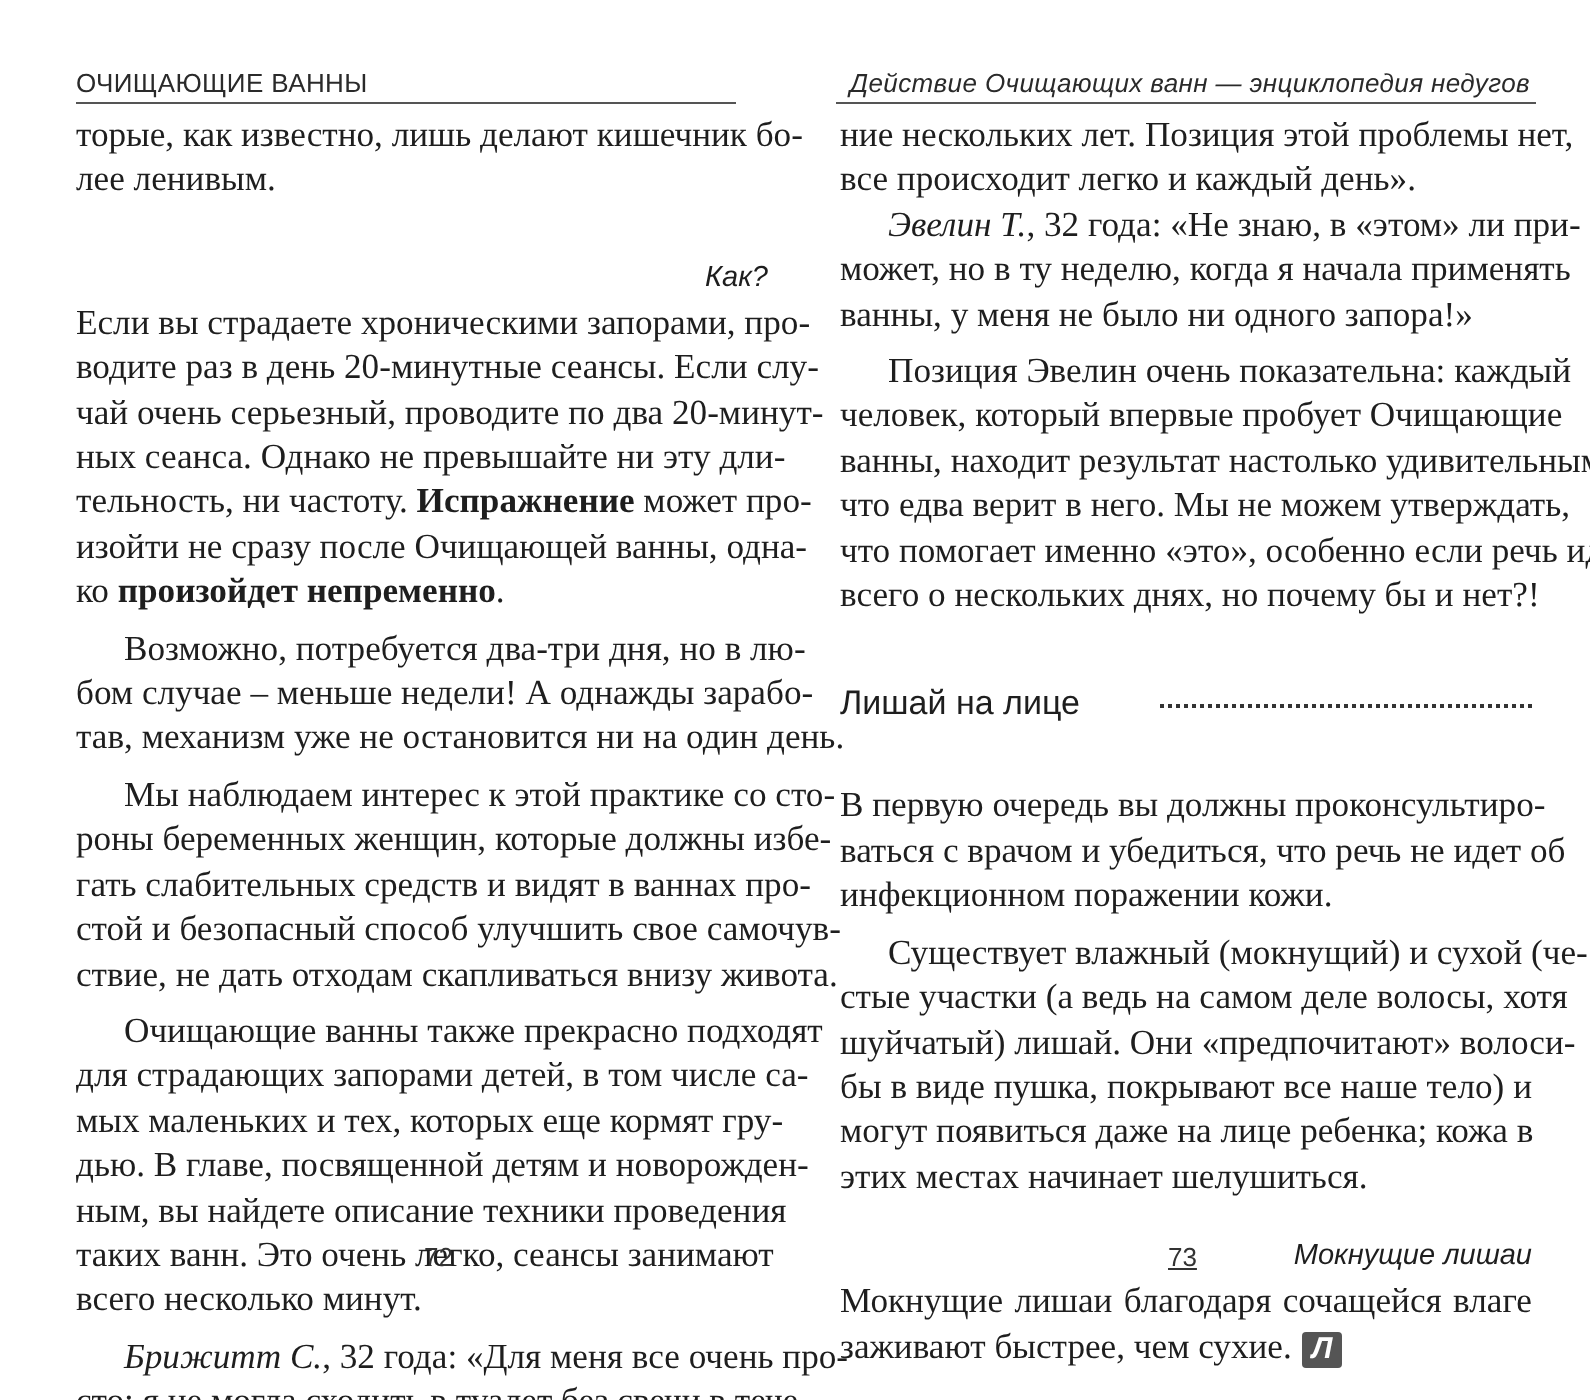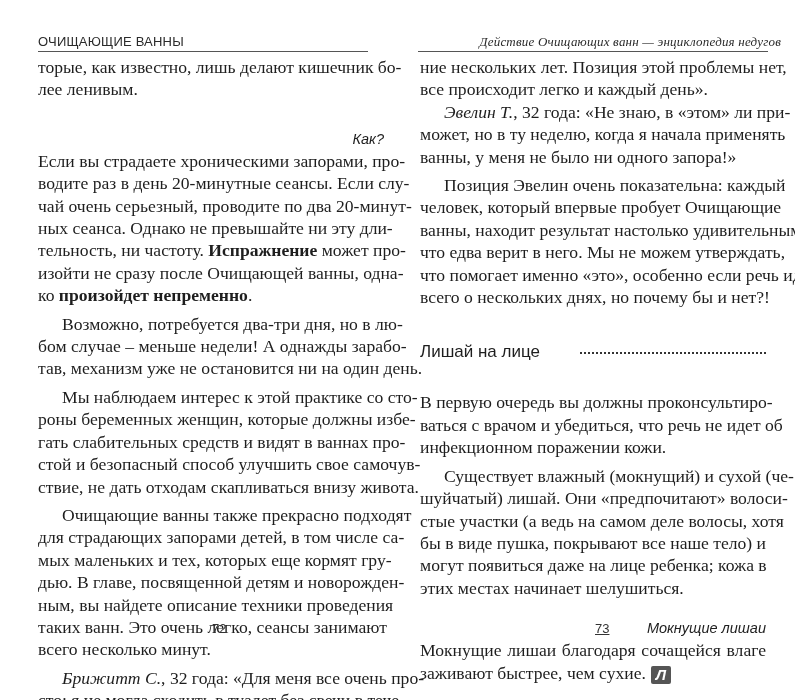--- a/index.html
+++ b/index.html
@@ -4,40 +4,40 @@
 <style>
   html, body { margin: 0; padding: 0; background: #ffffff; }
   body { width: 795px; height: 700px; position: relative; overflow: hidden;
          font-family: "Liberation Serif", serif; color: #1e1e1e; }
   .page { position: absolute; top: 0; height: 620px; }
   .page.left { left: 0; width: 398px; }
   .page.right { left: 398px; width: 397px; }
   .running-head { position: absolute; top: 34px; font-family: "Liberation Sans", sans-serif;
                   font-size: 13px; color: #2a2a2a; letter-spacing: 0.2px; }
   .left .running-head { left: 38px; text-transform: none; }
-  .right .running-head { right: 14px; font-style: italic; font-family: Liberation Serif, serif; }
+  .right .running-head { right: 30px; font-style: italic; }
   .rule { position: absolute; top: 51px; height: 1px; background: #555; }
   .left .rule { left: 38px; width: 330px; }
   .right .rule { left: 20px; width: 350px; }
   .text { position: absolute; font-size: 17.6px; line-height: 22.4px; text-align: justify; }
   .left .text { left: 38px; top: 56px; width: 346px; }
   .right .text { left: 22px; top: 56px; width: 346px; }
   .text p { margin: 0; text-align: right; }
   .indent { text-indent: 24px; }
   .heading-italic { font-family: "Liberation Sans", sans-serif; font-style: italic;
                     font-size: 14.5px; text-align: center; margin: 0; line-height: 22px; }
   .section-title { font-family: "Liberation Sans", sans-serif; font-size: 17px;
                    margin: 0; line-height: 22px; display: flex; align-items: baseline; gap: 36px; }
   .section-title .dots { flex: 1; border-bottom: 2px dotted #333; margin-left: 4px; height: 0; position: relative; top: -3px; }
   .line { display: block; text-align: justify; text-align-last: justify; white-space: nowrap; }
   .line.last { text-align-last: left; }
   .page-num { position: absolute; top: 621px; font-family: "Liberation Sans", sans-serif;
               font-size: 13px; color: #333; }
   .left .page-num { left: 212px; }
-  .right .page-num { left: 197px; text-decoration: underline; }
+  .right .page-num { left: 186px; text-decoration: underline; }
   .logo { position: absolute; left: 651px; top: 666px; width: 20px; height: 18px;
           background: #555; border-radius: 2px; color: #fff; font-family: "Liberation Sans", sans-serif;
           font-weight: bold; font-style: italic; font-size: 15px; text-align: center; line-height: 18px; }
   b { font-weight: bold; }
   i { font-style: italic; }
   .gap-sm { height: 6px; }
   .gap-lg { height: 27px; }
 </style>
 </head>
 <body>
@@ -102,22 +102,22 @@
     <p class="section-title">
         <span>Лишай на лице</span>
         <span class="dots"></span>
       </p>
     <div style="height:28px"></div>
     <span class="line">В первую очередь вы должны проконсультиро-</span>
     <span class="line">ваться с врачом и убедиться, что речь не идет об</span>
     <span class="line last">инфекционном поражении кожи.</span>
     <div class="gap-sm"></div>
     <span class="line indent">Существует влажный (мокнущий) и сухой (че-</span>
+    <span class="line">стые участки (а ведь на самом деле волосы, хотя</span>
     <span class="line">шуйчатый) лишай. Они «предпочитают» волоси-</span>
-    <span class="line">стые участки (а ведь на самом деле волосы, хотя</span>
     <span class="line">бы в виде пушка, покрывают все наше тело) и</span>
     <span class="line">могут появиться даже на лице ребенка; кожа в</span>
     <span class="line last">этих местах начинает шелушиться.</span>
     <div style="height:18px"></div>
     <p class="heading-italic">Мокнущие лишаи</p>
     <span class="line">Мокнущие лишаи благодаря сочащейся влаге</span>
     <span class="line last">заживают быстрее, чем сухие.</span>
   </div>
   <div class="page-num">73</div>
 </div>

